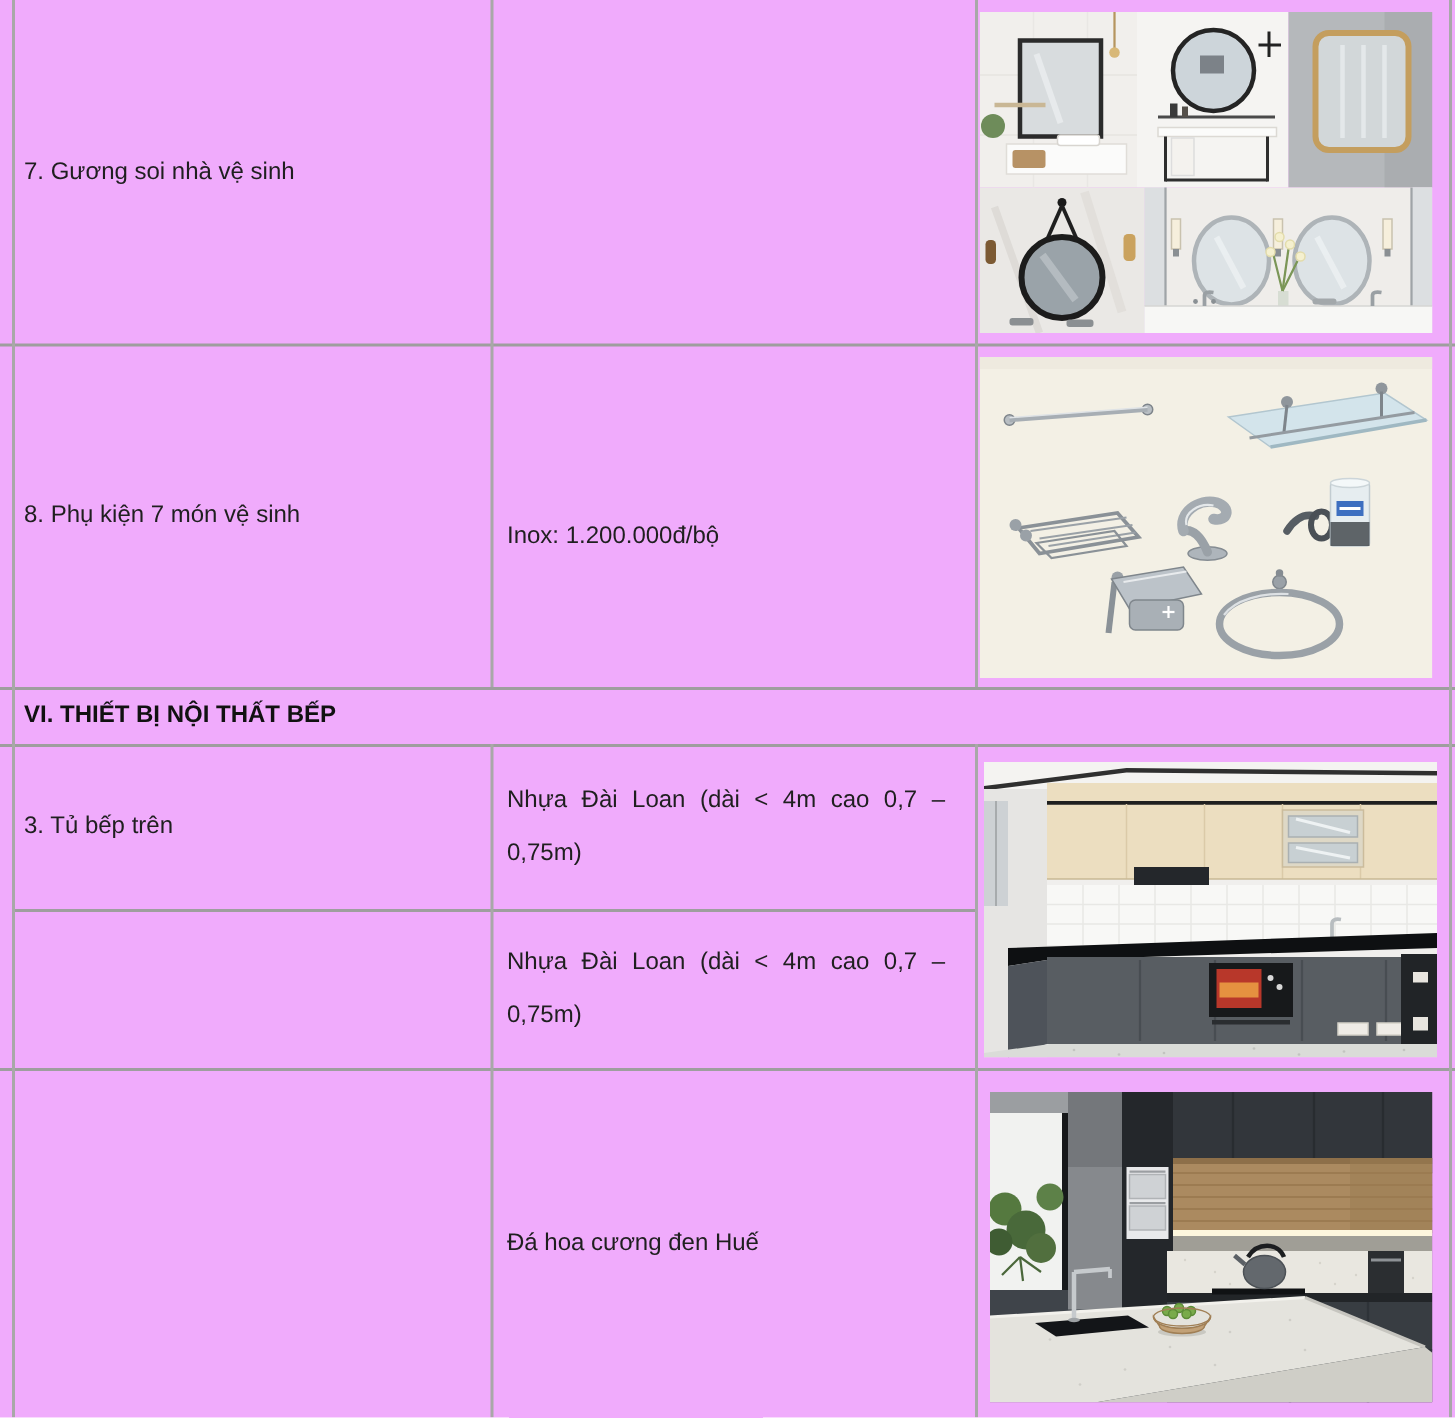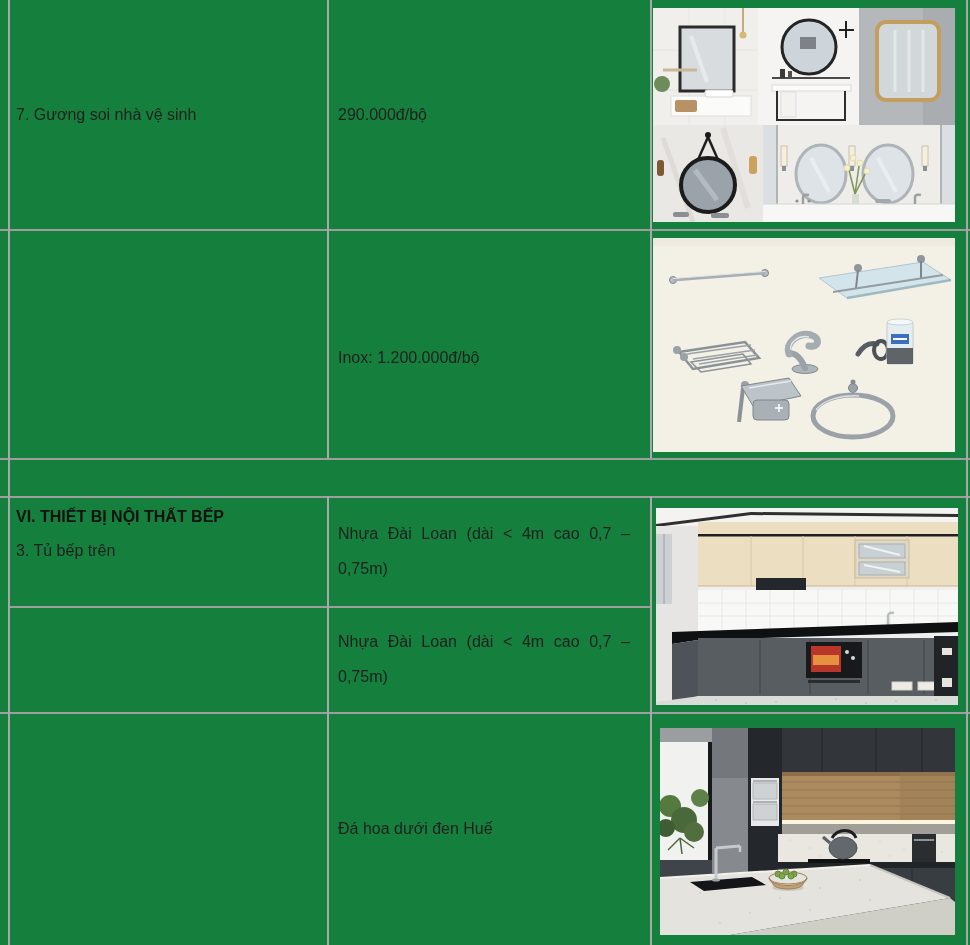--- a/index.html
+++ b/index.html
@@ -1,17 +1,17 @@
 <!DOCTYPE html>
 <html><head>
 <meta charset="utf-8">
 <style>
   html,body{margin:0;padding:0;background:#fff;}
   #screen{
-    position:relative;width:970px;height:945px;background:#15803d;overflow:hidden;
+    position:relative;width:970px;height:945px;background:#f0abfc;overflow:hidden;
     font-family:"Liberation Sans", sans-serif;color:#1f1f1f;font-size:16px;
   }
   .hline{position:absolute;height:1.5px;background:#9e9e9e;}
   .vline{position:absolute;width:1.5px;background:#a8a8a8;}
   .cell{position:absolute;display:flex;align-items:center;}
   .c1{left:16px;width:300px;}
   .c2{left:338px;width:292px;}
   .label-text{display:block;width:100%;}
   .justify .label-text{text-align:justify;line-height:35px;}
   .section-header{font-weight:bold;color:#111;}
@@ -32,23 +32,20 @@
   <div class="vline" style="left:8px;top:0;height:945px;"></div>
   <div class="vline" style="left:327px;top:0;height:458px;"></div>
   <div class="vline" style="left:327px;top:496px;height:449px;"></div>
   <div class="vline" style="left:650px;top:0;height:458px;"></div>
   <div class="vline" style="left:650px;top:496px;height:449px;"></div>
   <div class="vline" style="left:966px;top:0;height:945px;"></div>
 
   <div class="cell c1" style="top:0;height:229px;">
     <span class="label-text">7. Gương soi nhà vệ sinh</span>
   </div>
-  <div class="cell c2" style="top:0;height:229px;">
-    <span class="label-text">290.000đ/bộ</span>
-  </div>
   <div class="photo" style="left:653px;top:8px;width:302px;height:214px;">
     <svg viewBox="0 0 302 214" width="302" height="214">
 
       <rect x="0" y="0" width="105" height="117" fill="#f1efec"></rect>
       <line x1="0" y1="42" x2="105" y2="42" stroke="#e6e4e1"></line>
         <line x1="0" y1="82" x2="105" y2="82" stroke="#e6e4e1"></line>
       <line x1="36" y1="0" x2="36" y2="117" stroke="#e9e7e4"></line>
         <line x1="72" y1="0" x2="72" y2="117" stroke="#e9e7e4"></line>
       <line x1="90" y1="0" x2="90" y2="24" stroke="#b5955f" stroke-width="1.5"></line>
         <circle cx="90" cy="27" r="3.5" fill="#d8b878"></circle>
@@ -134,20 +131,23 @@
       <g stroke="#9aa0a4" stroke-width="2.5" fill="none">
         <path d="M150,196 L150,189 Q150,186 156,187"></path>
         <path d="M262,196 L262,189 Q262,186 268,187"></path>
       </g>
       <circle cx="144" cy="193" r="1.6" fill="#8a9094"></circle>
         <circle cx="156" cy="193" r="1.6" fill="#8a9094"></circle>
       <rect x="222" y="191" width="16" height="4" rx="2" fill="#a3a8ab"></rect>
     </svg>
   </div>
 
+  <div class="cell c1" style="top:229px;height:229px;">
+    <span class="label-text">8. Phụ kiện 7 món vệ sinh</span>
+  </div>
   <div class="cell c2" style="top:229px;height:257px;">
     <span class="label-text">Inox: 1.200.000đ/bộ</span>
   </div>
   <div class="photo" style="left:653px;top:238px;width:302px;height:214px;">
     <svg viewBox="0 0 302 214" width="302" height="214">
       <rect width="302" height="214" fill="#f3f0e5"></rect>
       <rect x="0" y="0" width="302" height="8" fill="#eeeadf"></rect>
 
       <circle cx="20" cy="42" r="3.5" fill="#b8bec3" stroke="#7e858b"></circle>
       <circle cx="112" cy="35" r="3.5" fill="#b8bec3" stroke="#7e858b"></circle>
@@ -191,21 +191,21 @@
       <line x1="122" y1="170" x2="130" y2="170" stroke="#ffffff" stroke-width="1.5"></line>
       <line x1="126" y1="166" x2="126" y2="174" stroke="#ffffff" stroke-width="1.5"></line>
 
       <circle cx="200" cy="150" r="4.5" fill="#9aa1a7" stroke="#7f868c"></circle>
       <circle cx="200" cy="144" r="2.5" fill="#858c92"></circle>
       <ellipse cx="200" cy="178" rx="40" ry="21" fill="none" stroke="#9aa1a7" stroke-width="5"></ellipse>
       <path d="M163,172 C170,162 188,157 206,158" stroke="#dde1e4" stroke-width="1.5" fill="none"></path>
     </svg>
   </div>
 
-  <div class="cell" style="top:458px;height:38px;left:16px;width:930px;margin-top:40px;">
+  <div class="cell" style="top:458px;height:38px;left:16px;width:930px;">
     <span class="label-text section-header">VI. THIẾT BỊ NỘI THẤT BẾP</span>
   </div>
 
   <div class="cell c1" style="top:496px;height:110px;">
     <span class="label-text">3. Tủ bếp trên</span>
   </div>
   <div class="cell c2 justify" style="top:496px;height:110px;">
     <span class="label-text">Nhựa Đài Loan (dài &lt; 4m cao 0,7 – 0,75m)</span>
   </div>
 
@@ -284,21 +284,21 @@
           <circle cx="180" cy="191" r="0.9"></circle>
         <circle cx="240" cy="193" r="0.9"></circle>
           <circle cx="90" cy="195" r="0.9"></circle>
           <circle cx="210" cy="195" r="0.9"></circle>
           <circle cx="280" cy="192" r="0.9"></circle>
       </g>
     </svg>
   </div>
 
   <div class="cell c2" style="top:712px;height:233px;">
-    <span class="label-text">Đá hoa dưới đen Huế</span>
+    <span class="label-text">Đá hoa cương đen Huế</span>
   </div>
   <div class="photo" style="left:660px;top:728px;width:295px;height:207px;">
     <svg viewBox="0 0 295 207" width="295" height="207">
       <rect width="295" height="207" fill="#3f444a"></rect>
 
       <rect x="52" y="0" width="243" height="54" fill="#32363b"></rect>
       <g stroke="#282c30" stroke-width="1.5">
         <line x1="108" y1="0" x2="108" y2="54"></line>
           <line x1="162" y1="0" x2="162" y2="54"></line>
         <line x1="216" y1="0" x2="216" y2="54"></line>

